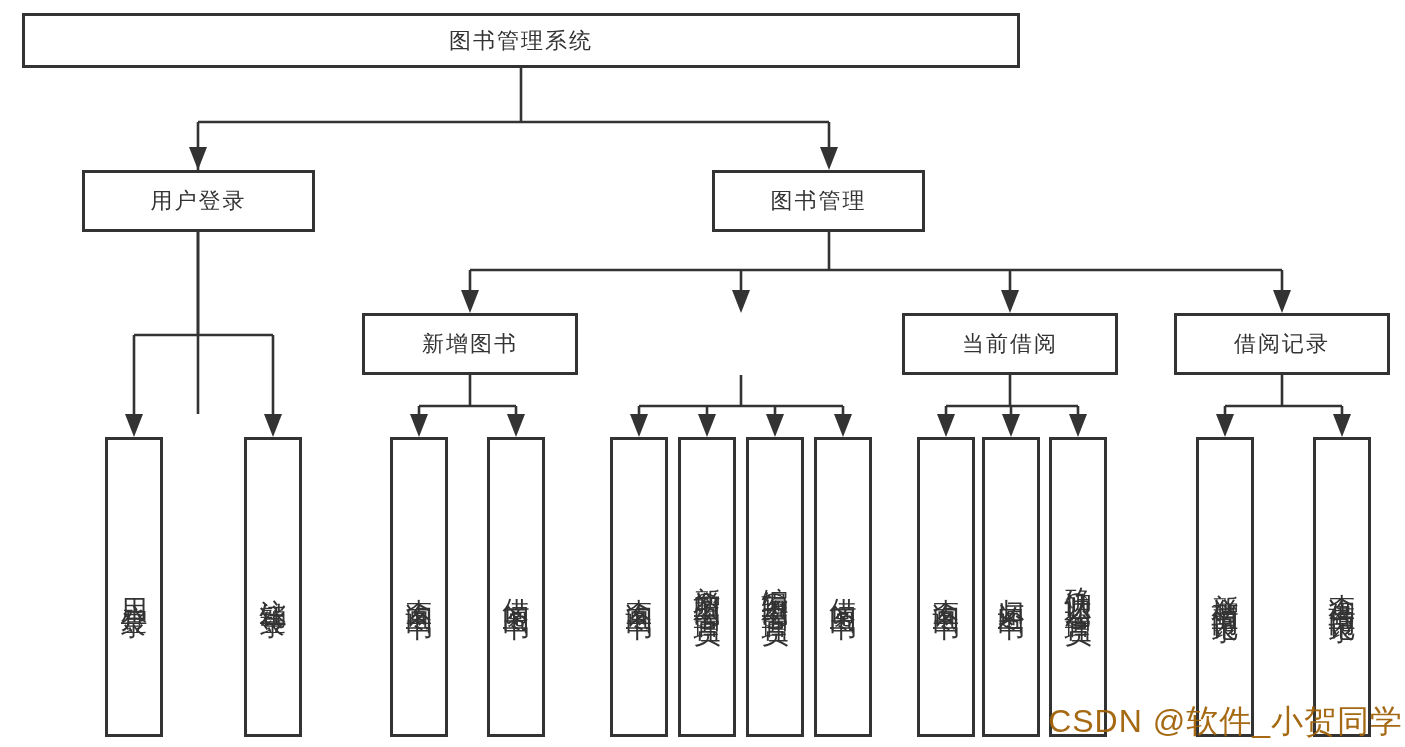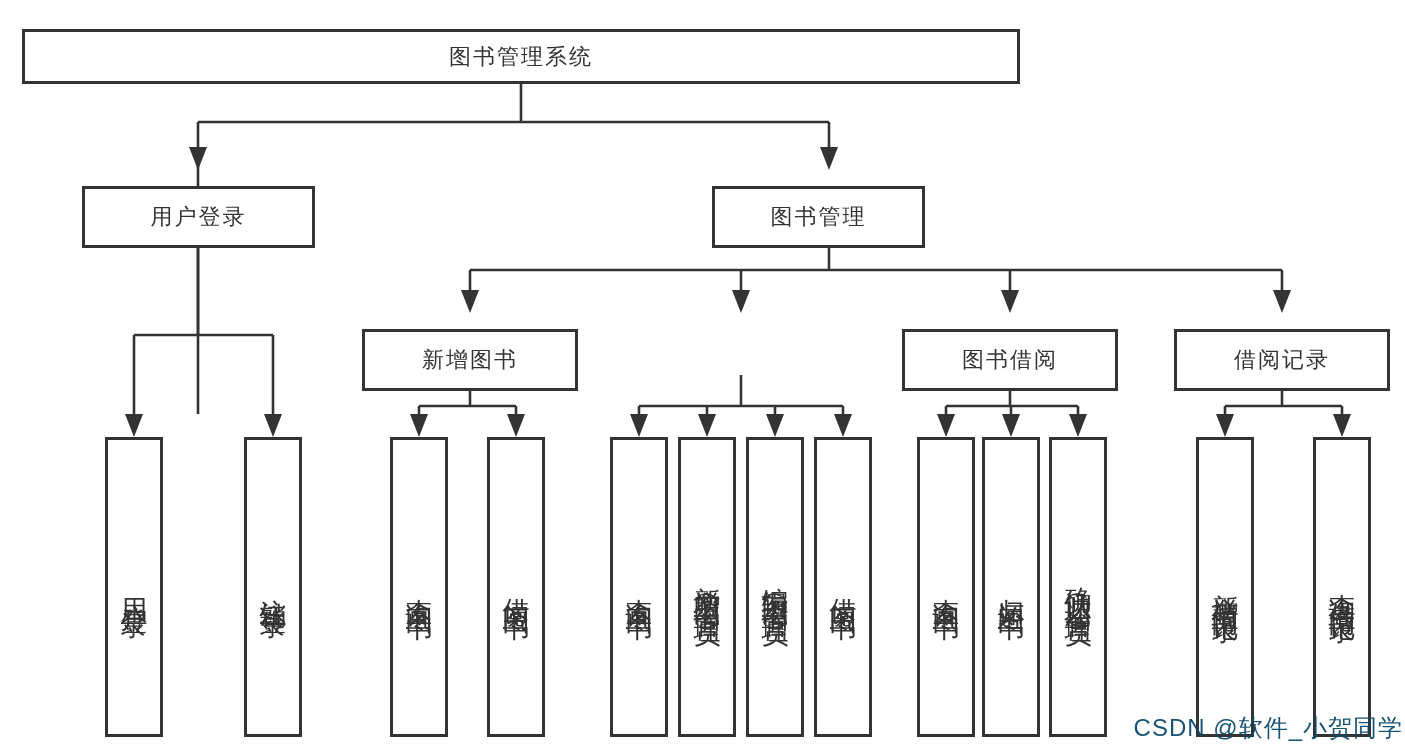--- a/index.html
+++ b/index.html
@@ -26,21 +26,20 @@
     background: #ffffff;
     border: 3px solid #333333;
     box-sizing: border-box;
     display: grid;
     place-items: center;
     color: #333333;
     font-size: 22px;
     letter-spacing: 2px;
     white-space: nowrap;
     z-index: 2;
-    margin-top: 16px;
   }
   .vbox {
     position: absolute;
     background: #ffffff;
     border: 3px solid #333333;
     box-sizing: border-box;
     display: grid;
     place-items: center;
     color: #333333;
     z-index: 2;
@@ -49,22 +48,22 @@
     writing-mode: vertical-rl;
     font-size: 27px;
     letter-spacing: 5px;
     color: #333333;
     white-space: nowrap;
   }
   .watermark {
     position: absolute;
     right: 2px;
     bottom: 3px;
-    font-size: 24px;
-    color: #0c4a6e;
+    font-size: 32px;
+    color: #a16207;
     opacity: 0.95;
     letter-spacing: 1px;
     z-index: 5;
     white-space: nowrap;
   }
 </style>
 </head>
 <body>
 
 <div class="canvas">
@@ -123,21 +122,21 @@
     <span>用户登录</span>
   </div>
   <div class="box" style="left:712px; top:170px; width:213px; height:62px;">
     <span>图书管理</span>
   </div>
 
   <div class="box" style="left:362px; top:313px; width:216px; height:62px;">
     <span>新增图书</span>
   </div>
   <div class="box" style="left:902px; top:313px; width:216px; height:62px;">
-    <span>图书借阅</span>
+    <span>当前借阅</span>
   </div>
   <div class="box" style="left:1174px; top:313px; width:216px; height:62px;">
     <span>借阅记录</span>
   </div>
 
   <div class="vbox" style="left:105px; top:437px; width:58px; height:300px;">
     <span class="vtext">用户登录</span>
   </div>
   <div class="vbox" style="left:244px; top:437px; width:58px; height:300px;">
     <span class="vtext">注销登录</span>

